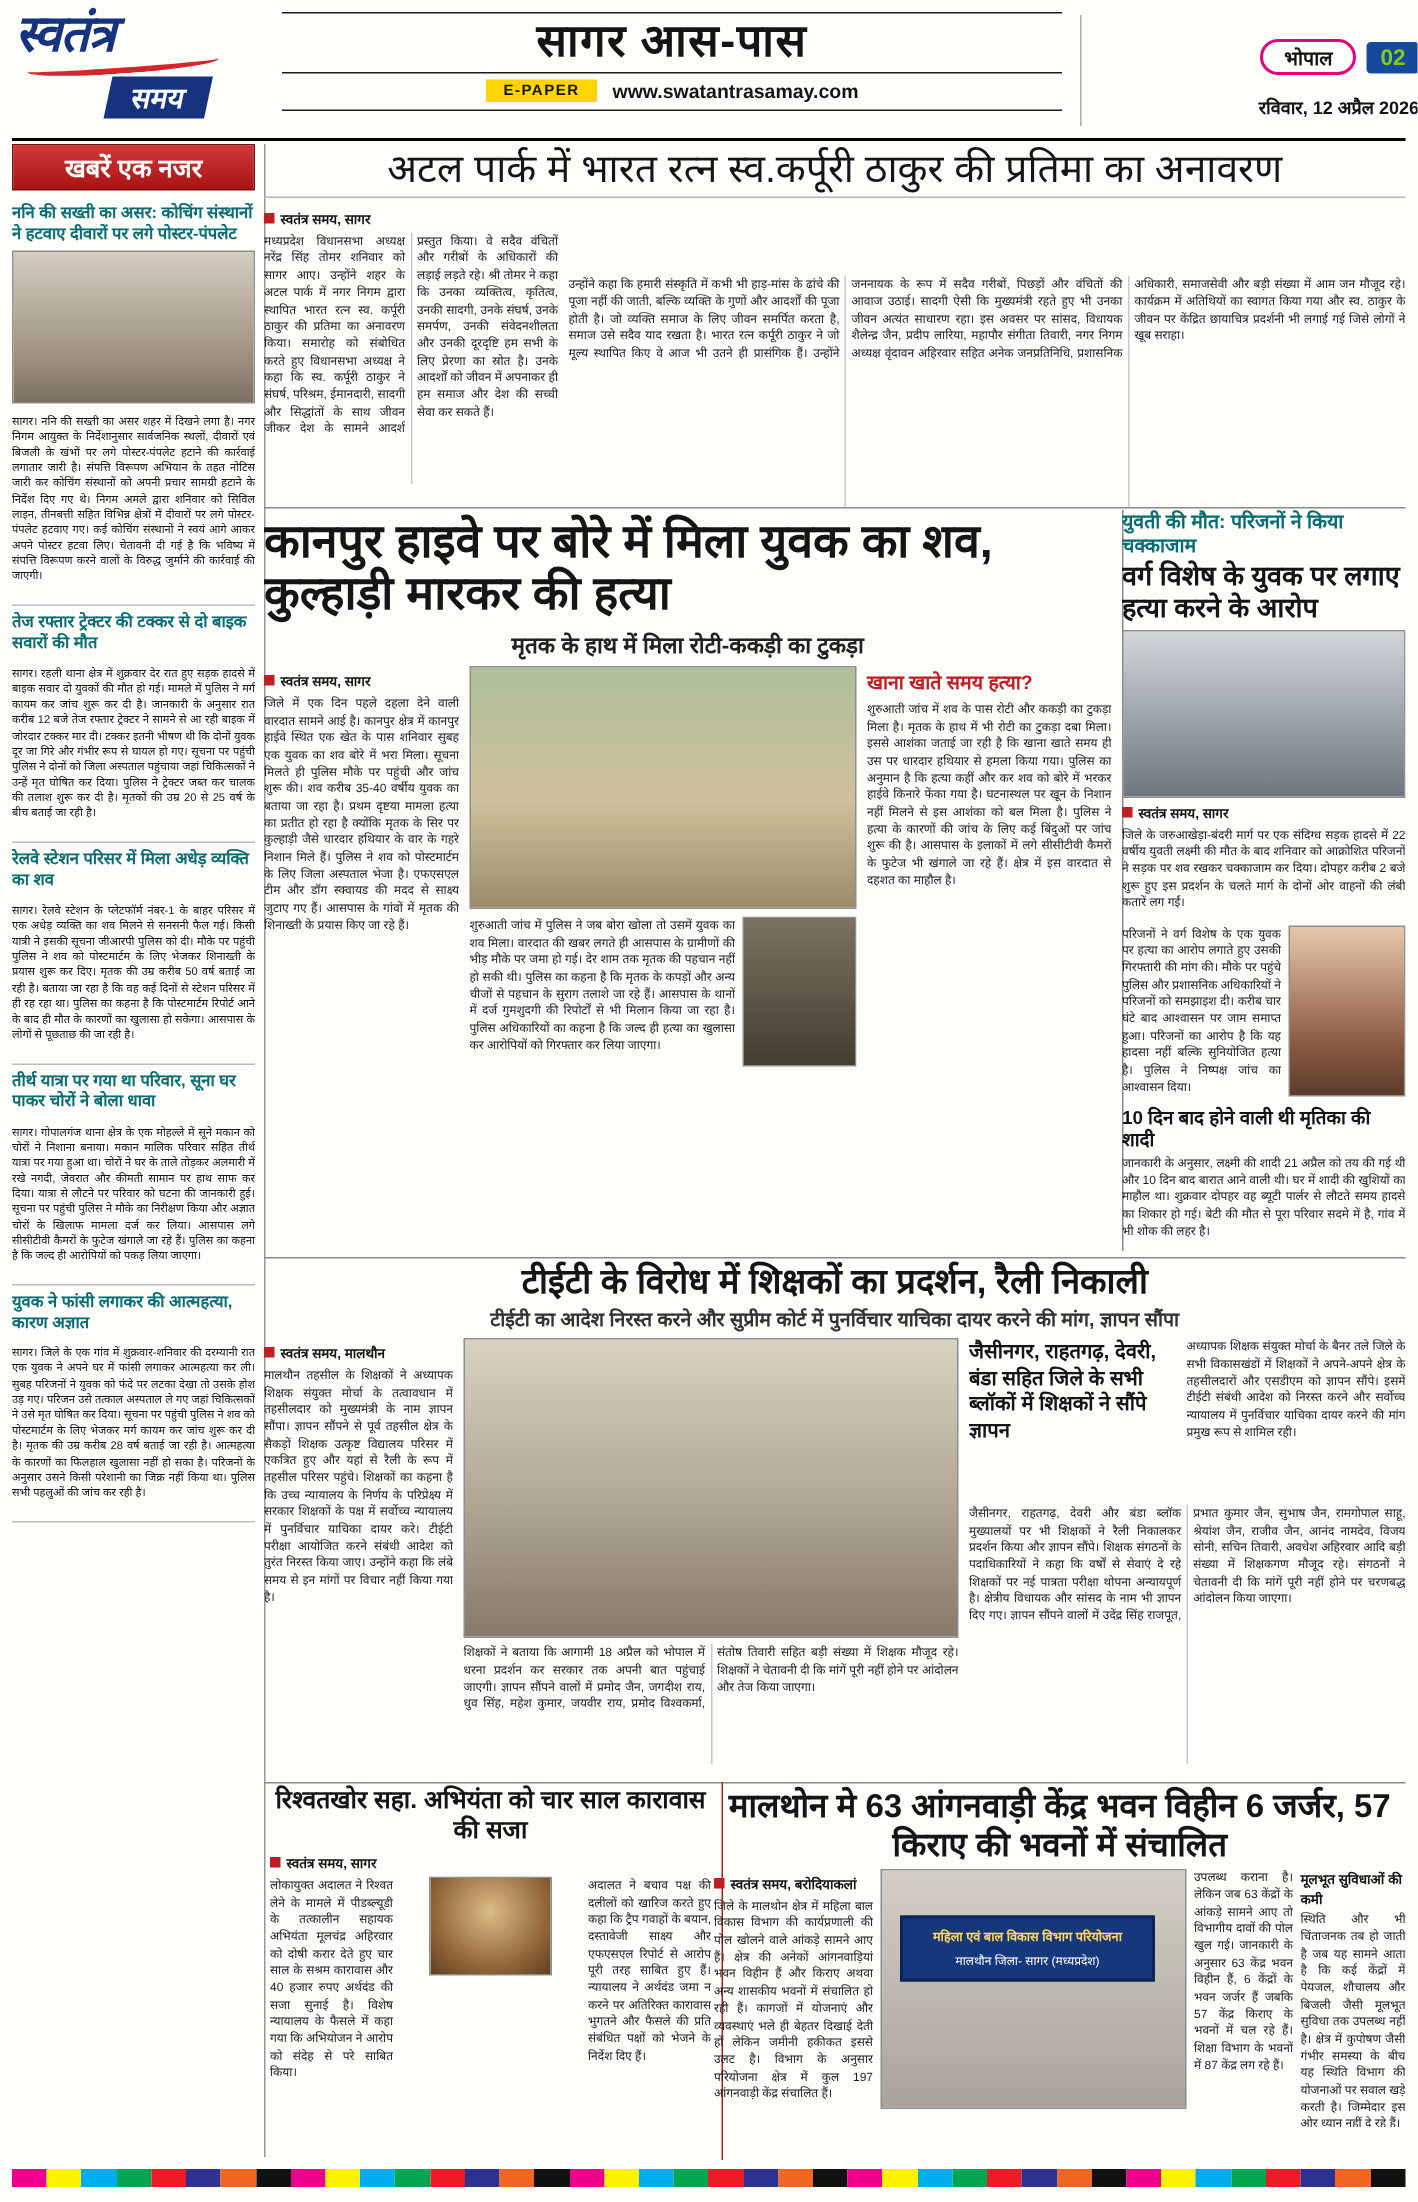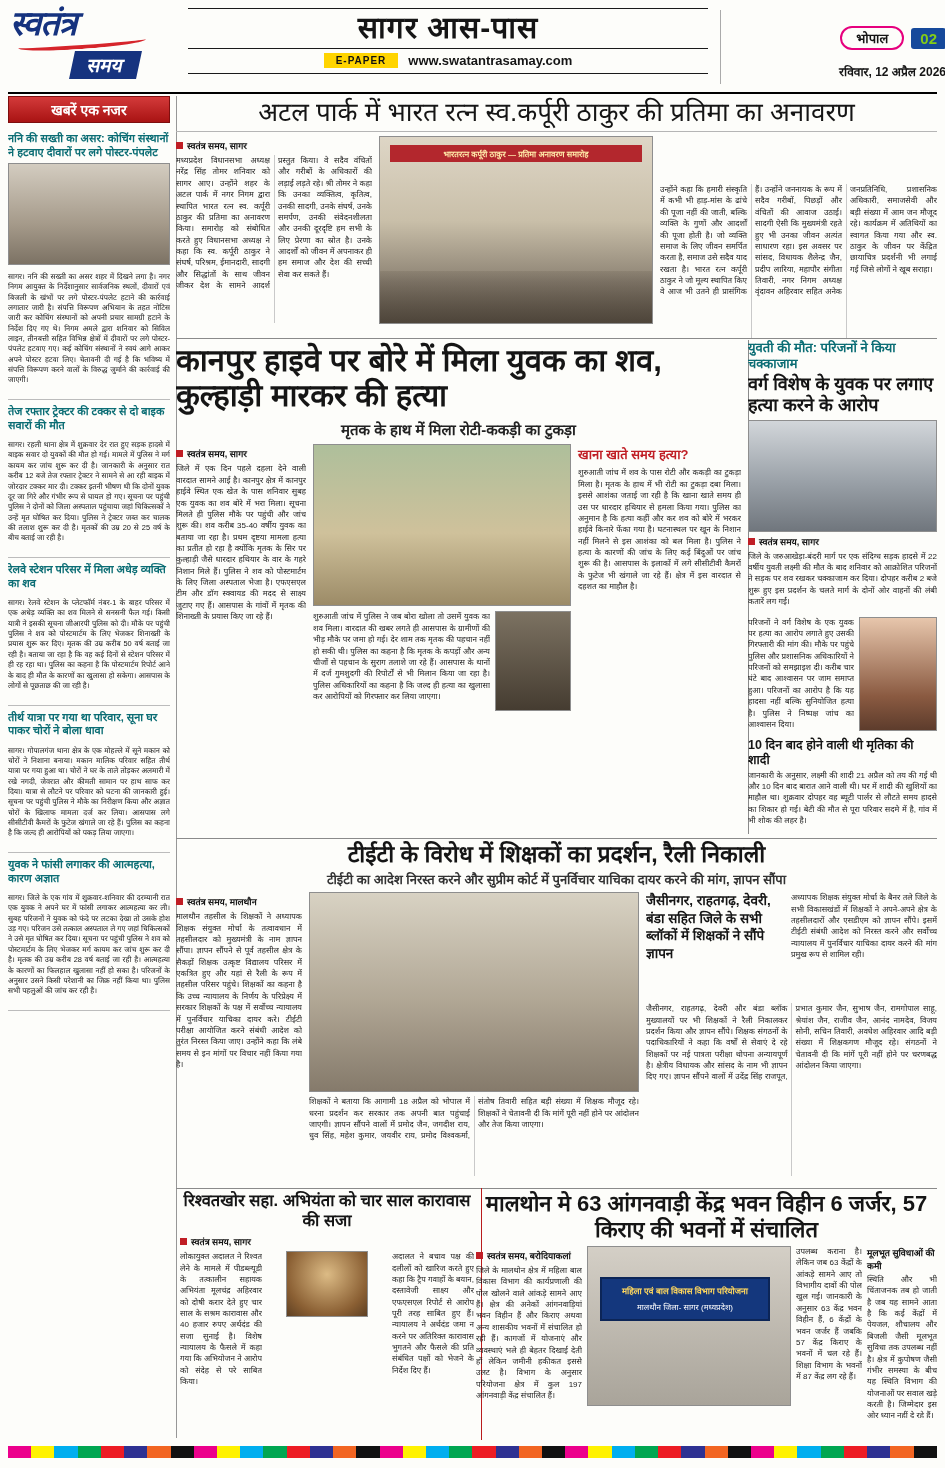--- a/index.html
+++ b/index.html
@@ -27,21 +27,21 @@
   .epaper{background:#ffd400;color:#111;font-size:10px;font-weight:800;padding:2px 12px;letter-spacing:1px;}
   .website{font-size:13px;font-weight:bold;}
   #mh-right{position:absolute;left:712px;top:6px;width:215px;height:74px;border-left:1px solid #aaa;padding-left:10px;}
   .ed-row{display:flex;justify-content:flex-end;align-items:center;gap:7px;margin-top:16px;}
   .edition-pill{border:2px solid #e6007e;border-radius:14px;padding:1px 14px;font-size:13px;font-weight:800;}
   .page-no{background:#16499b;color:#84cc16;font-size:15px;font-weight:800;padding:2px 9px;border-radius:3px;}
   .mh-date{text-align:right;font-size:12px;font-weight:bold;margin-top:13px;}
 
   
   #sidebar{left:8px;top:96px;width:162px;height:1342px;border-right:1px solid #979797;padding-right:6px;overflow:hidden;}
-  .sb-header{background:linear-gradient(#d33a3a,#a91313);color:#fff;font-weight:800;font-size:14px;
+  .sb-header{background:linear-gradient(#d33a3a,#a91313);color:#fff;font-weight:800;font-size:17px;
              text-align:center;padding:3px 0;border:1px solid #7e0e0e;margin-bottom:4px;}
   .sb-item{padding:5px 0 6px;border-bottom:1px solid #bcbcbc;}
   .sb-head{color:#0b6d74;font-size:11px;line-height:1.25;font-weight:800;margin:0 0 3px;}
   .sb-photo{height:100px;margin:3px 0;background:linear-gradient(180deg,#d3ccc0,#a59a8a 60%,#7c7264);}
   .sb-body{font-size:7.4px;line-height:1.4;text-align:justify;overflow:hidden;}
 
   
   #secA{left:176px;top:96px;width:761px;height:242px;border-bottom:1px solid #8a8a8a;overflow:hidden;}
   .headA{font-size:26px;font-weight:400;text-align:center;line-height:1.12;margin:0;padding:2px 0 4px;border-bottom:1px solid #b5b5b5;}
   .rowA{display:flex;gap:7px;margin-top:4px;height:188px;}
@@ -180,24 +180,20 @@
 <section id="secA" class="abs">
   <h2 class="headA">अटल पार्क में भारत रत्न स्व.कर्पूरी ठाकुर की प्रतिमा का अनावरण</h2>
   <div class="rowA">
     <div class="colA1">
       <div class="byline">
         <span class="bsq"></span>
         <span>स्वतंत्र समय, सागर</span>
       </div>
       <div class="bodytxt cols2 hA">मध्यप्रदेश विधानसभा अध्यक्ष नरेंद्र सिंह तोमर शनिवार को सागर आए। उन्होंने शहर के अटल पार्क में नगर निगम द्वारा स्थापित भारत रत्न स्व. कर्पूरी ठाकुर की प्रतिमा का अनावरण किया। समारोह को संबोधित करते हुए विधानसभा अध्यक्ष ने कहा कि स्व. कर्पूरी ठाकुर ने संघर्ष, परिश्रम, ईमानदारी, सादगी और सिद्धांतों के साथ जीवन जीकर देश के सामने आदर्श प्रस्तुत किया। वे सदैव वंचितों और गरीबों के अधिकारों की लड़ाई लड़ते रहे। श्री तोमर ने कहा कि उनका व्यक्तित्व, कृतित्व, उनकी सादगी, उनके संघर्ष, उनके समर्पण, उनकी संवेदनशीलता और उनकी दूरदृष्टि हम सभी के लिए प्रेरणा का स्रोत है। उनके आदर्शों को जीवन में अपनाकर ही हम समाज और देश की सच्ची सेवा कर सकते हैं।</div>
     </div>
-    <div class="photo photoA">
-      <div class="bannerA">भारतरत्न कर्पूरी ठाकुर — प्रतिमा अनावरण समारोह</div>
-      <div class="stageA"></div>
-    </div>
     <div class="bodytxt cols3 colA2">उन्होंने कहा कि हमारी संस्कृति में कभी भी हाड़-मांस के ढांचे की पूजा नहीं की जाती, बल्कि व्यक्ति के गुणों और आदर्शों की पूजा होती है। जो व्यक्ति समाज के लिए जीवन समर्पित करता है, समाज उसे सदैव याद रखता है। भारत रत्न कर्पूरी ठाकुर ने जो मूल्य स्थापित किए वे आज भी उतने ही प्रासंगिक हैं। उन्होंने जननायक के रूप में सदैव गरीबों, पिछड़ों और वंचितों की आवाज उठाई। सादगी ऐसी कि मुख्यमंत्री रहते हुए भी उनका जीवन अत्यंत साधारण रहा। इस अवसर पर सांसद, विधायक शैलेन्द्र जैन, प्रदीप लारिया, महापौर संगीता तिवारी, नगर निगम अध्यक्ष वृंदावन अहिरवार सहित अनेक जनप्रतिनिधि, प्रशासनिक अधिकारी, समाजसेवी और बड़ी संख्या में आम जन मौजूद रहे। कार्यक्रम में अतिथियों का स्वागत किया गया और स्व. ठाकुर के जीवन पर केंद्रित छायाचित्र प्रदर्शनी भी लगाई गई जिसे लोगों ने खूब सराहा।</div>
   </div>
 </section>
 
 <section id="secB" class="abs">
   <h2 class="headB">कानपुर हाइवे पर बोरे में मिला युवक का शव, कुल्हाड़ी मारकर की हत्या</h2>
   <div class="subB">मृतक के हाथ में मिला रोटी-ककड़ी का टुकड़ा</div>
   <div class="rowB">
     <div class="colB1">
       <div class="byline">

